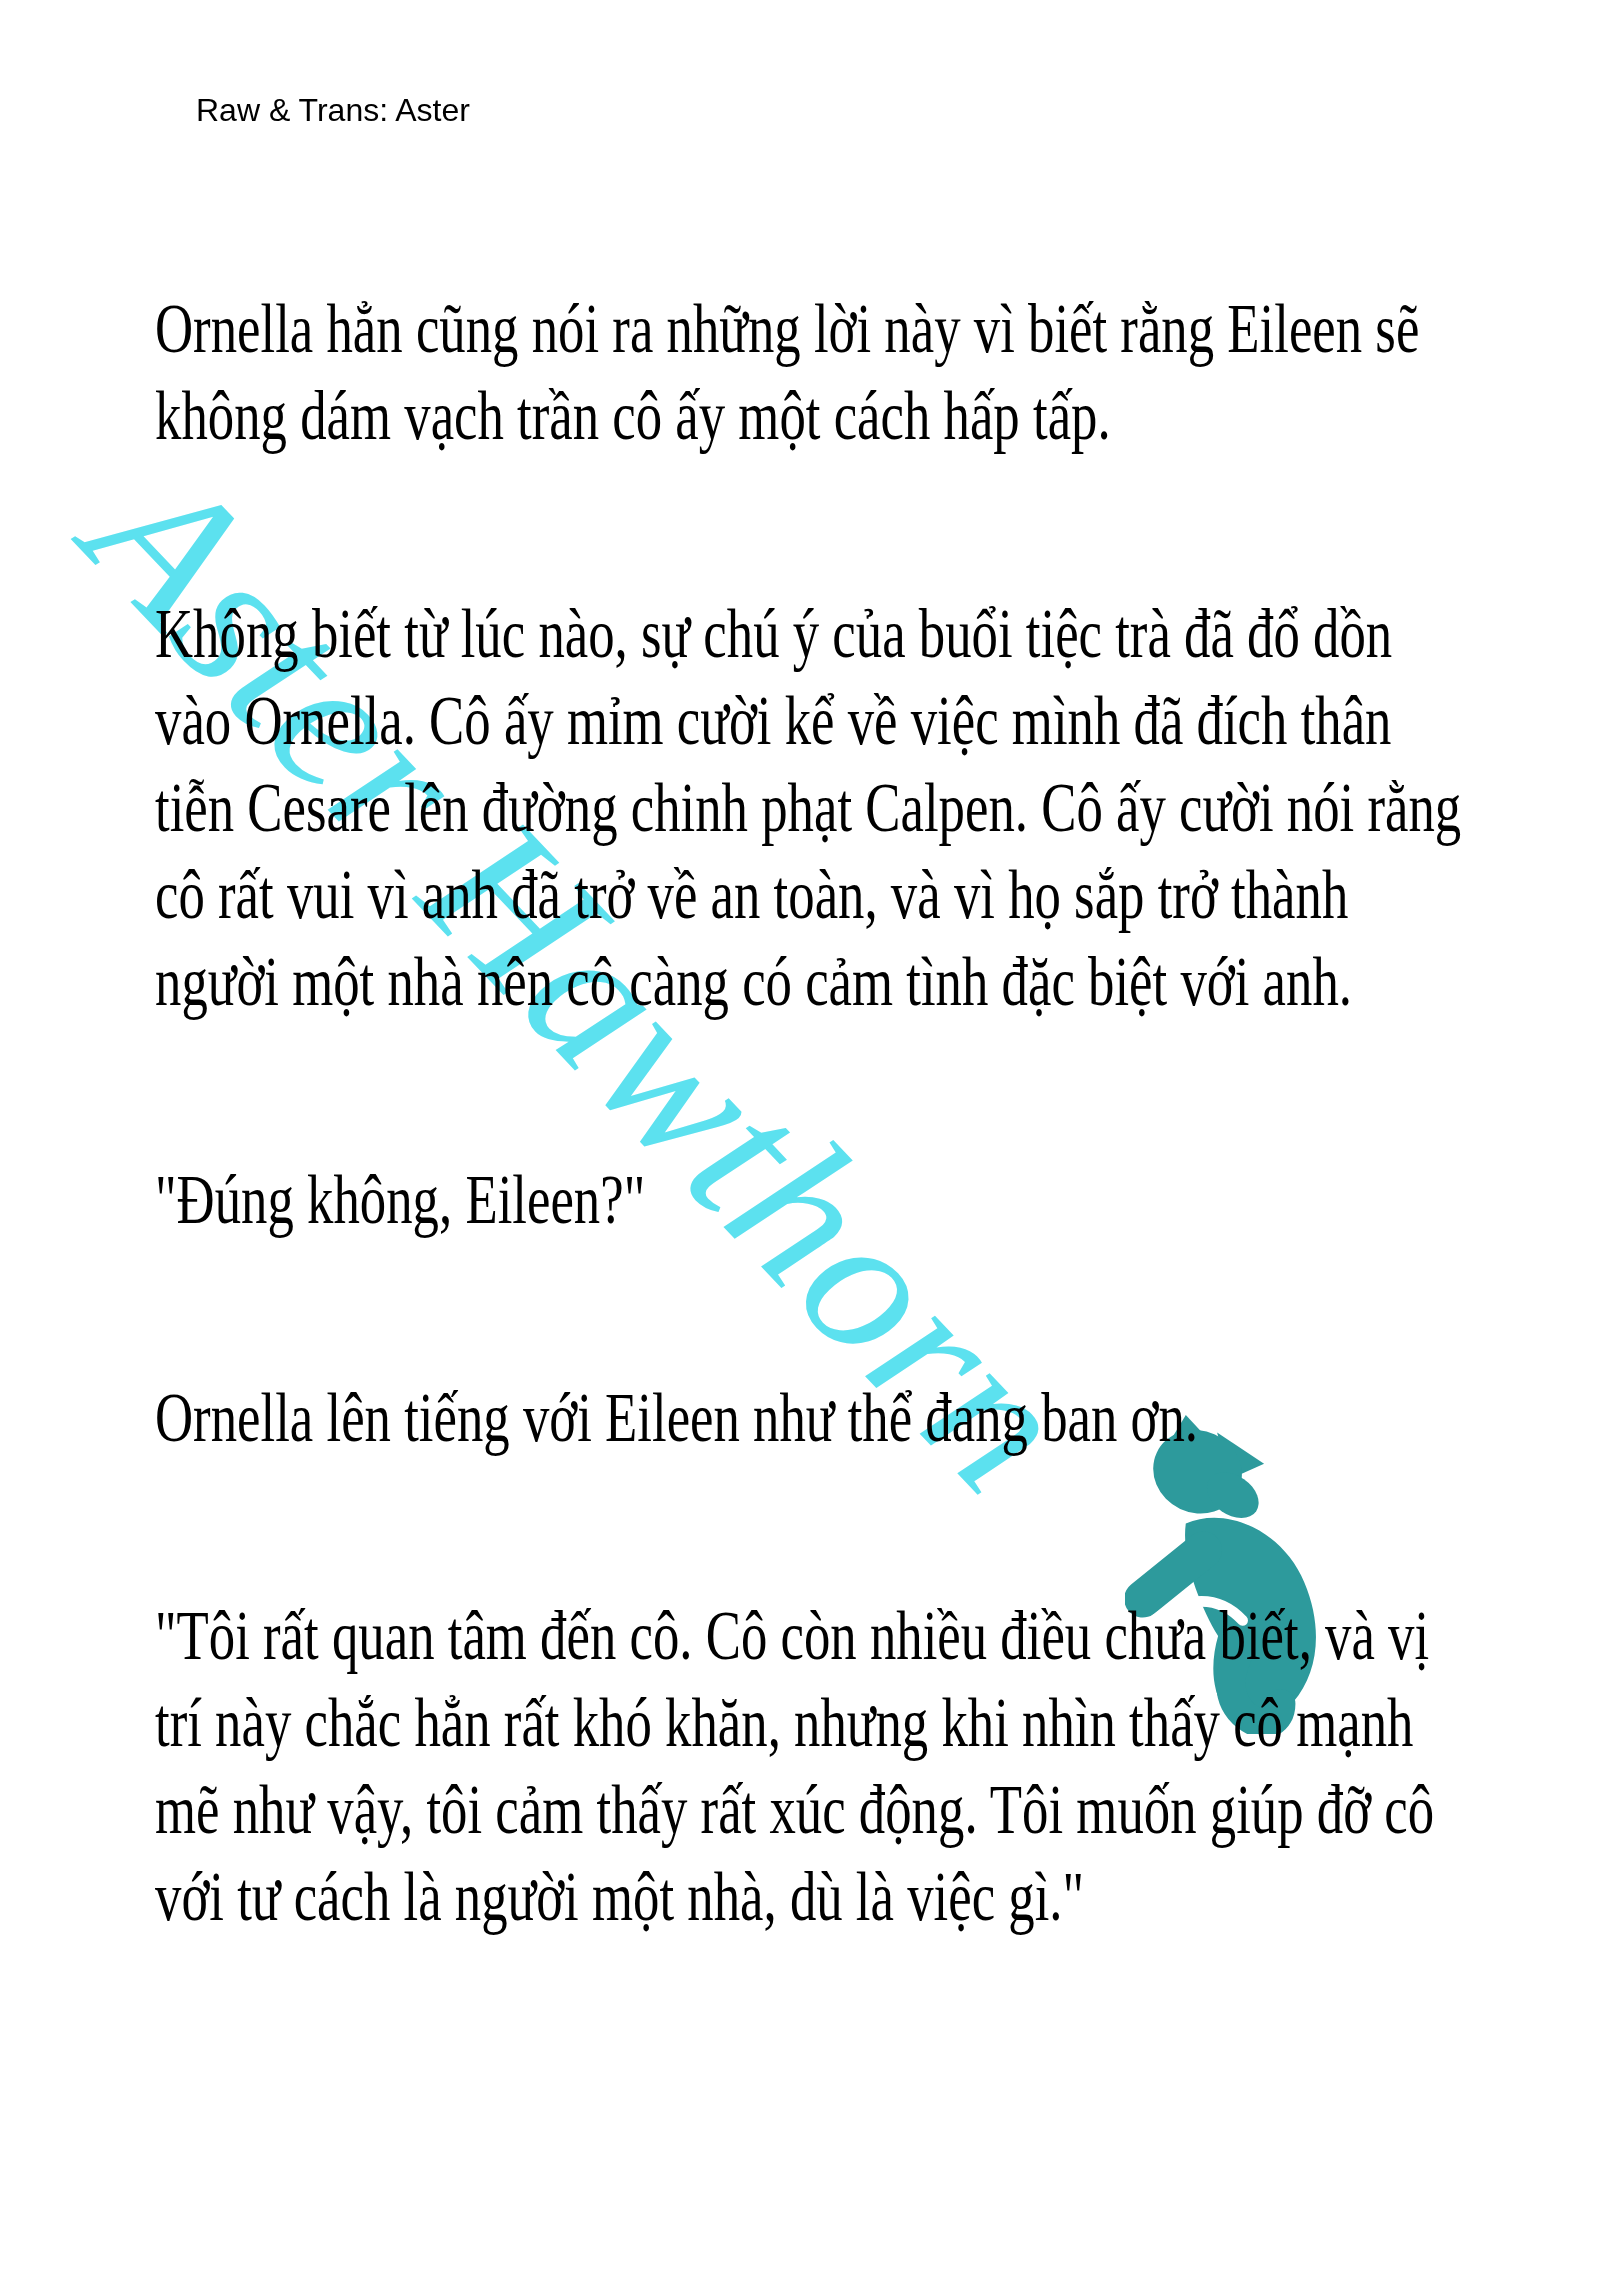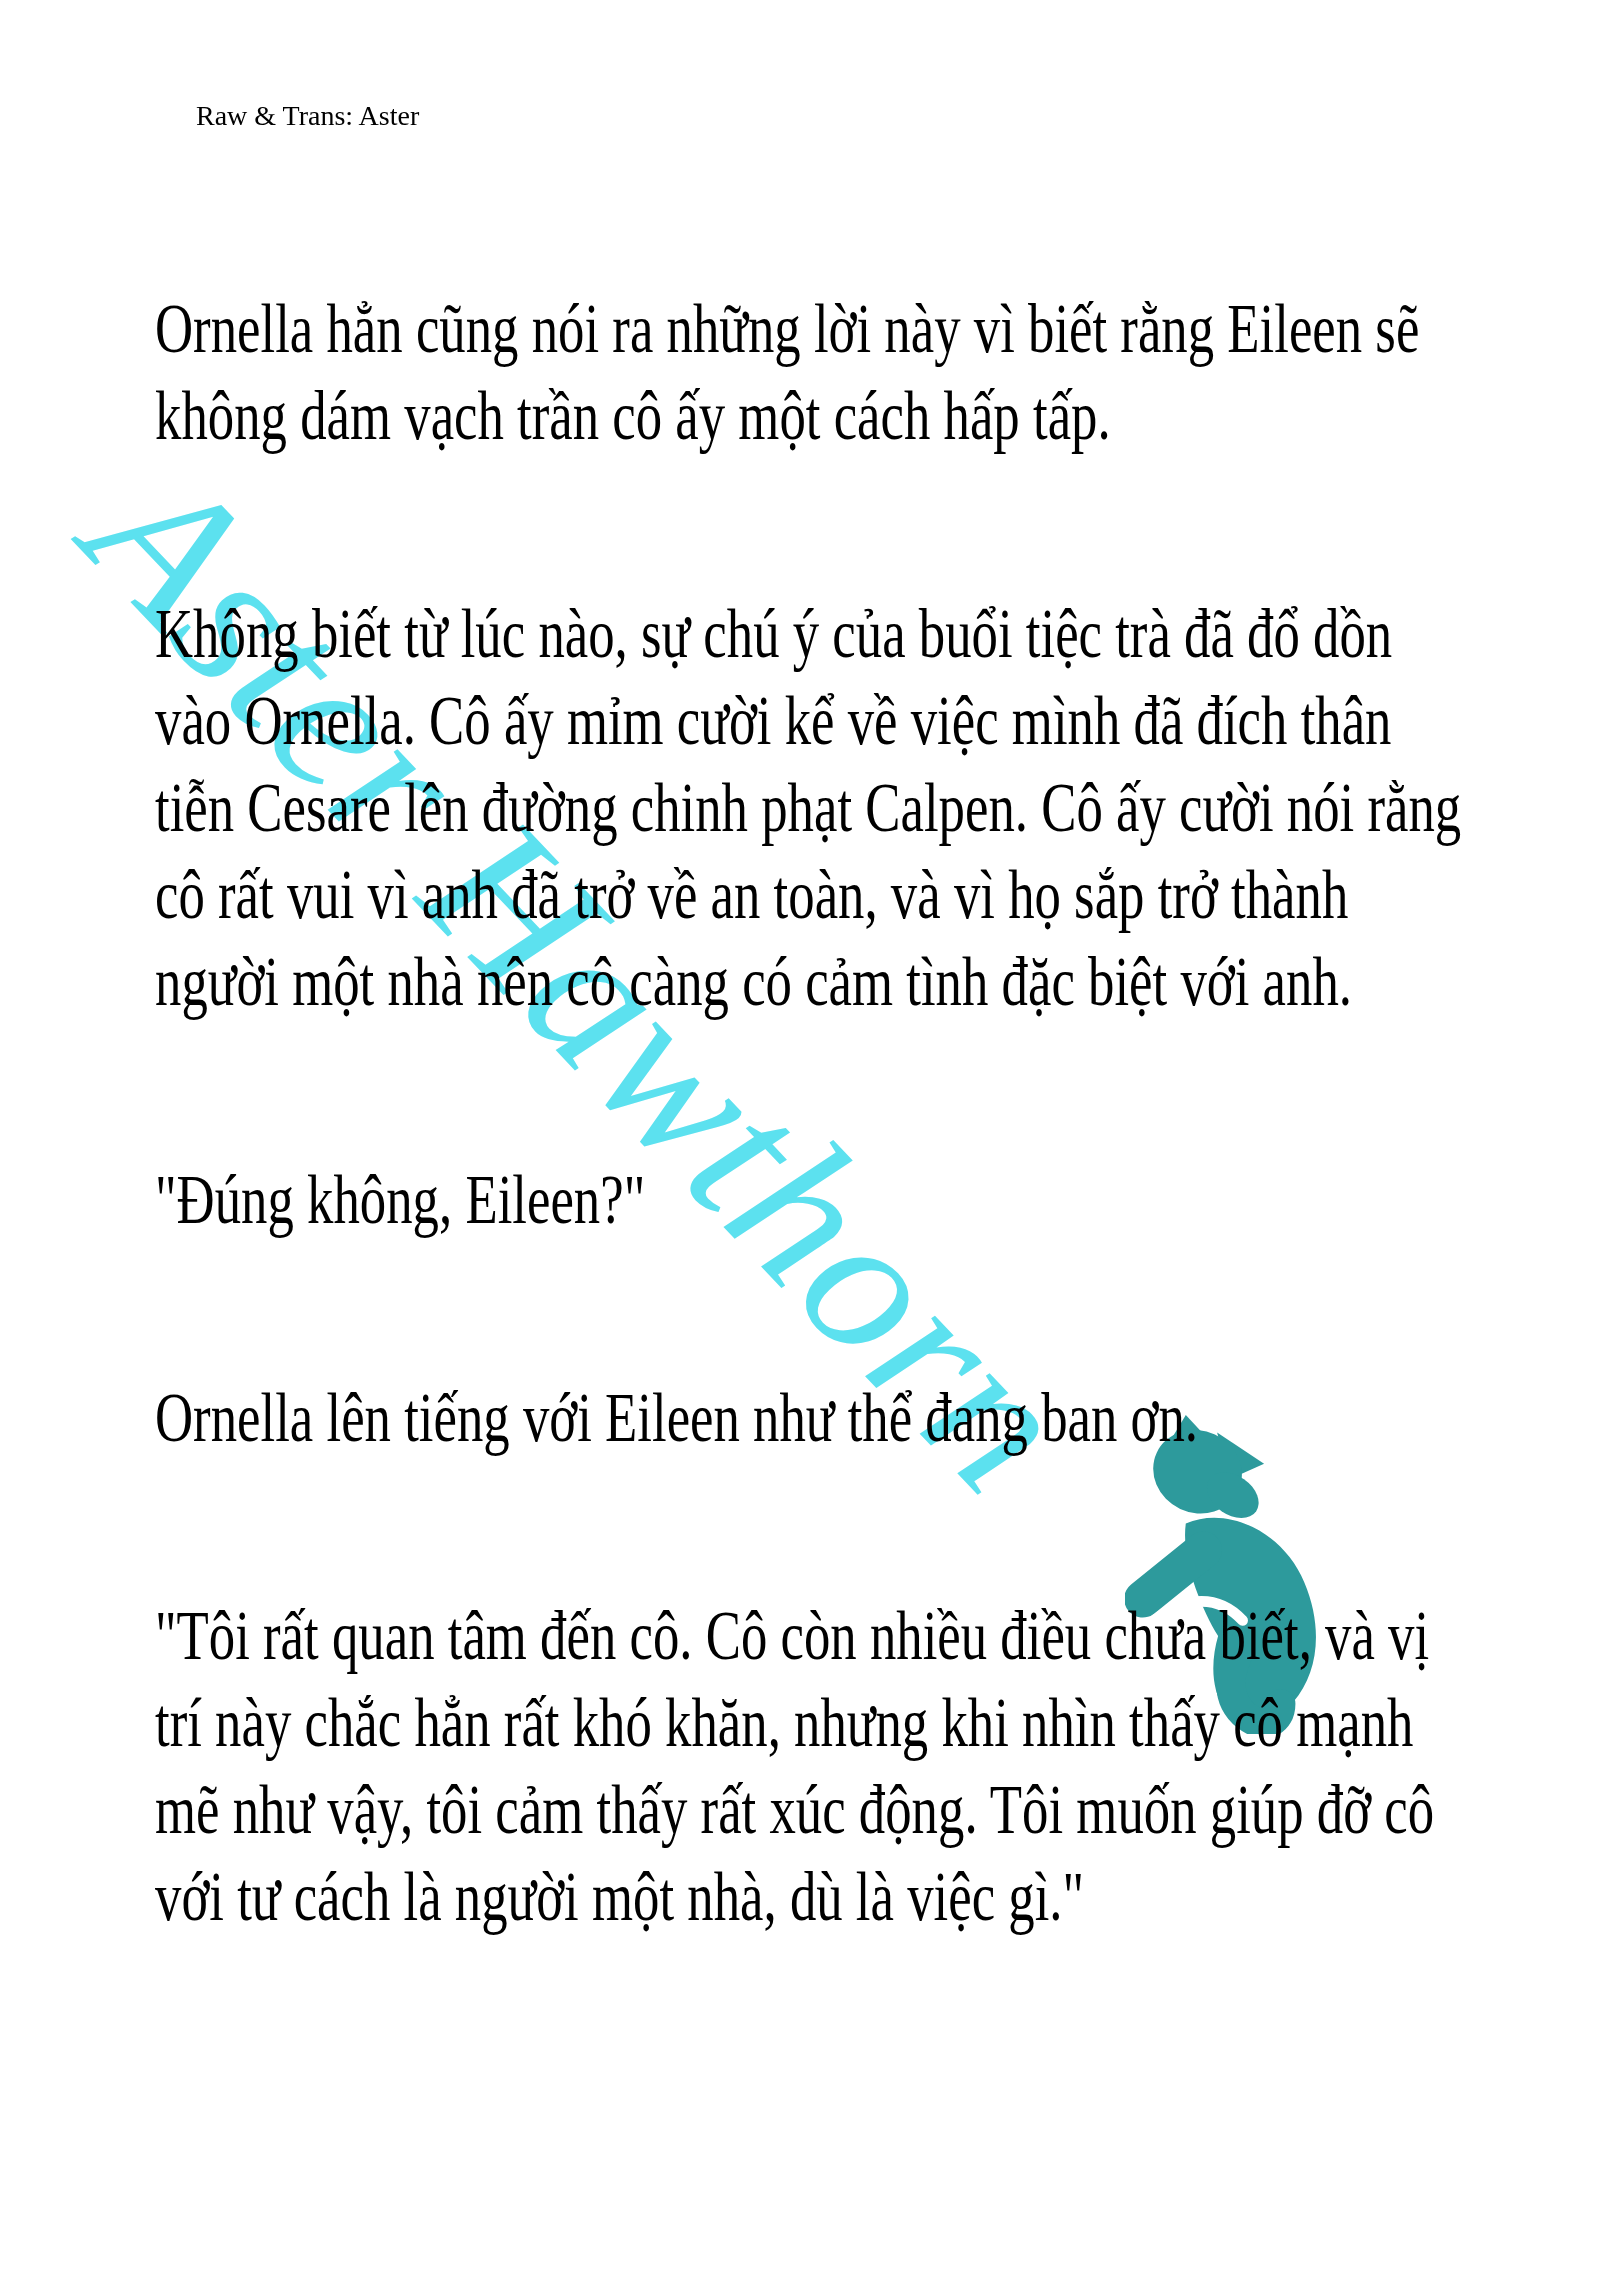--- a/index.html
+++ b/index.html
@@ -10,23 +10,23 @@
   .page {
     position: relative;
     width: 1621px;
     height: 2293px;
     background: #ffffff;
     overflow: hidden;
   }
   .header {
     position: absolute;
     left: 196px;
-    top: 100px;
-    font-family: Liberation Serif, serif;
-    font-size: 28px;
+    top: 92px;
+    font-family: Liberation Sans, sans-serif;
+    font-size: 32px;
     color: #000000;
     z-index: 3;
     white-space: nowrap;
   }
   .watermark {
     position: absolute;
     left: 211px;
     top: 421px;
     font-family: "Liberation Serif", serif;
     font-style: italic;

